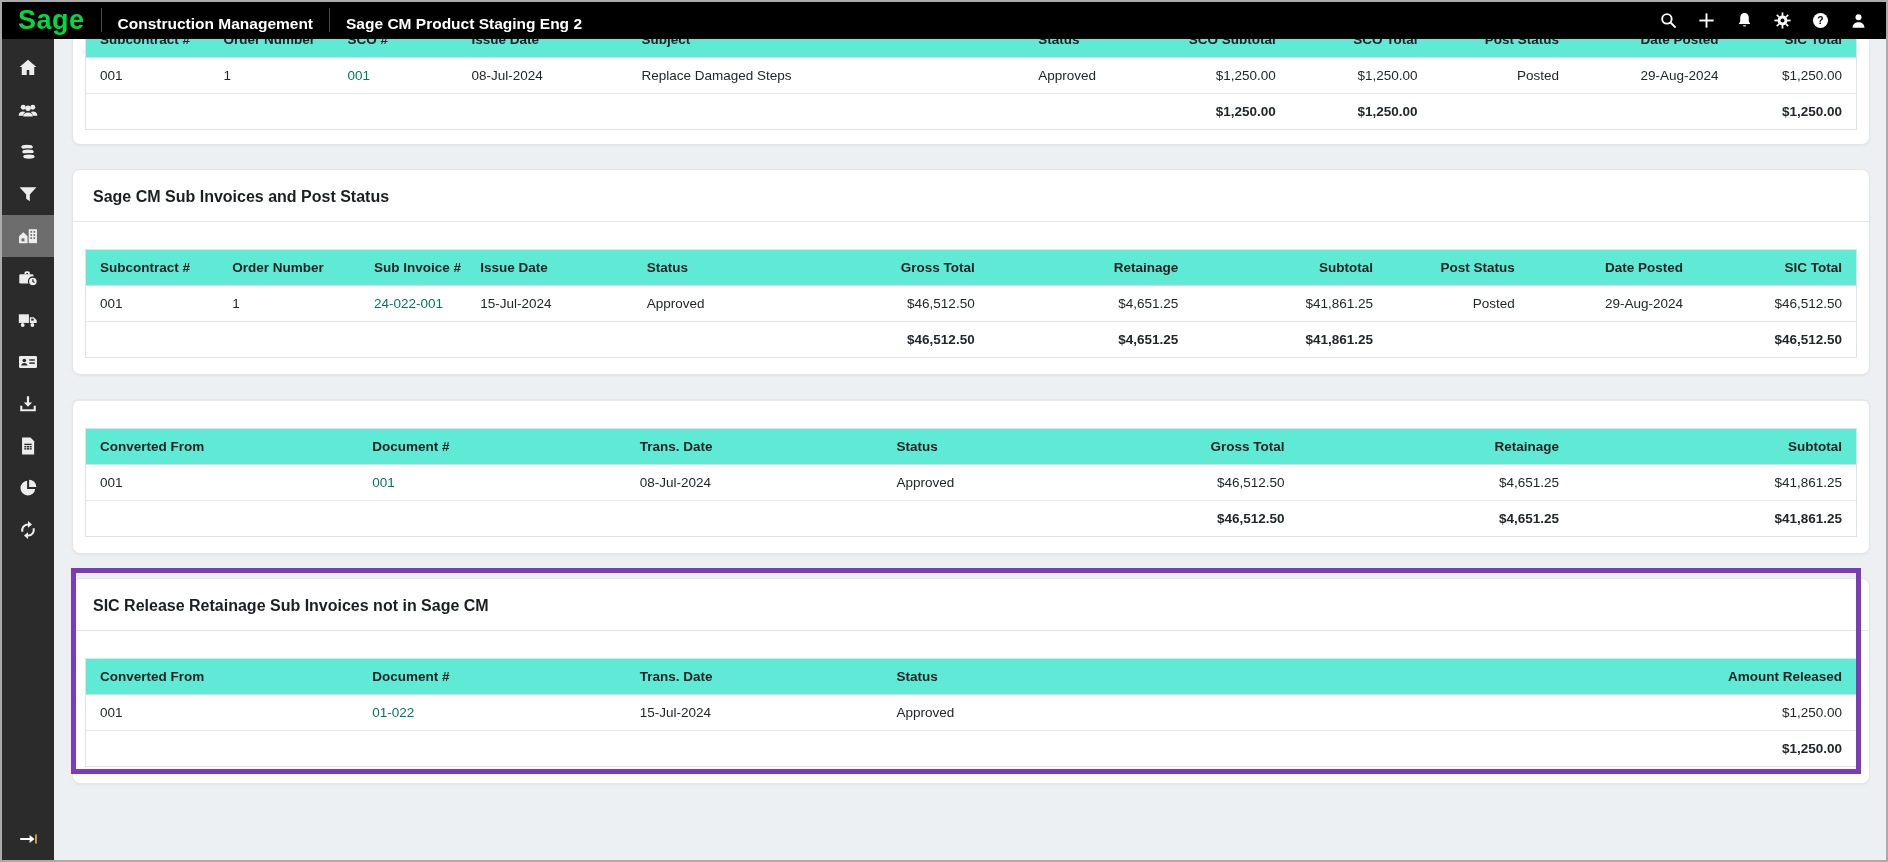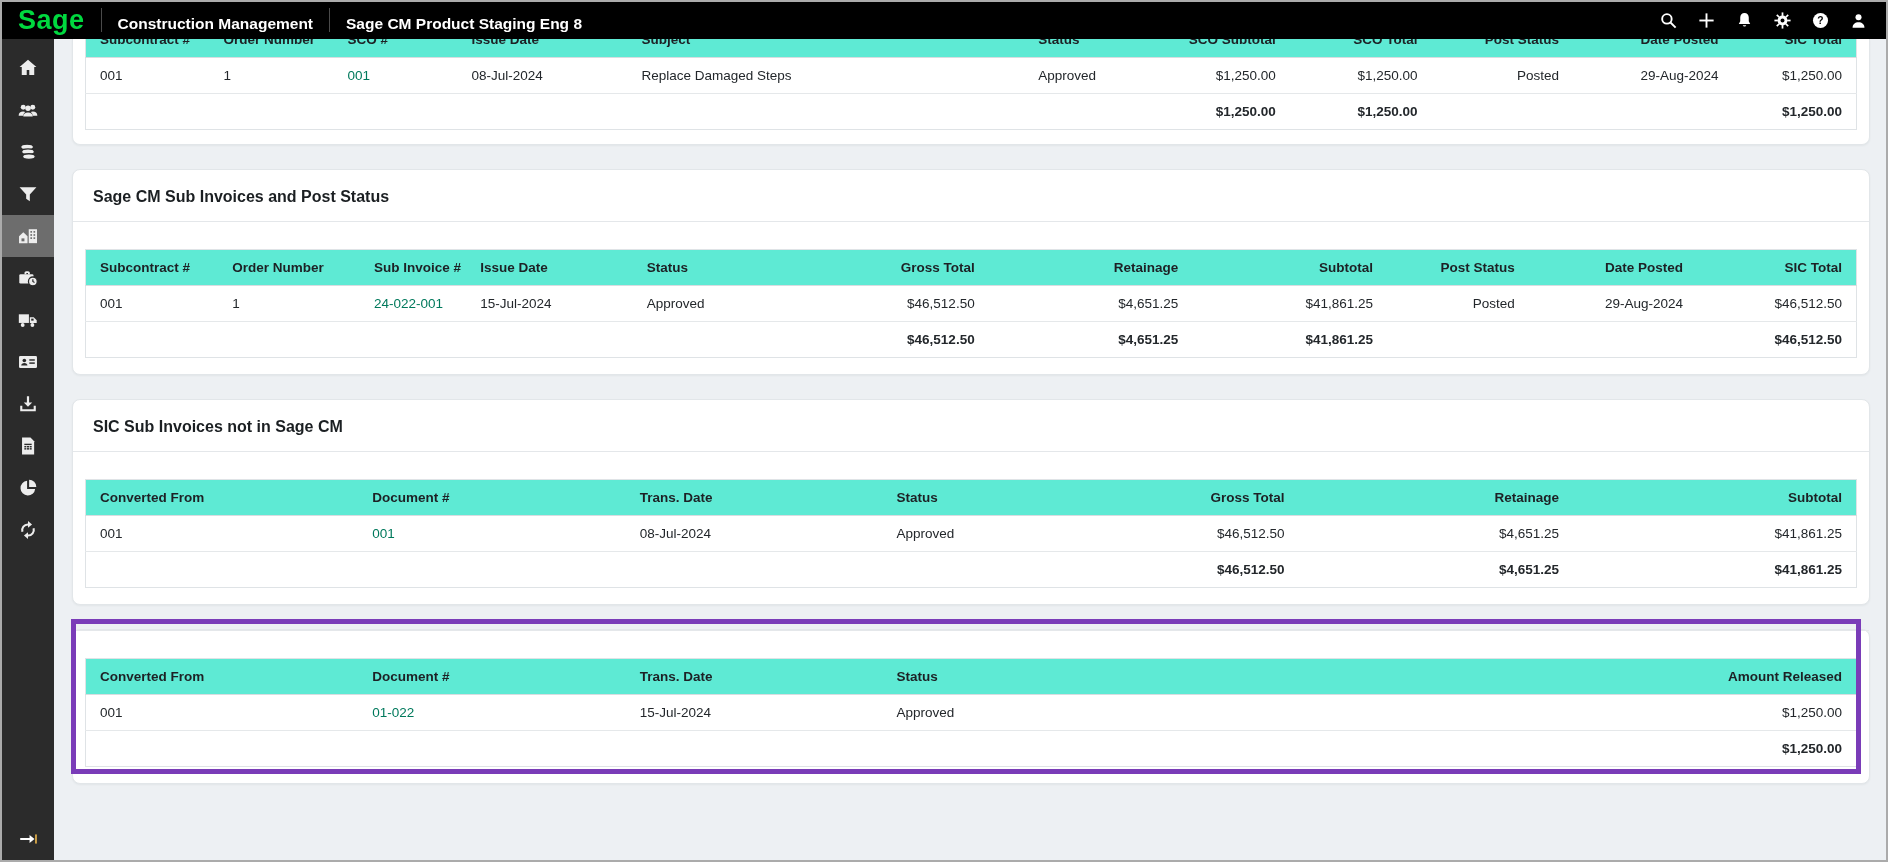--- a/index.html
+++ b/index.html
@@ -45,21 +45,21 @@
 </head>
 <body>
 
 <div class="window">
 
   <header class="topbar">
     <div class="logo">Sage</div>
     <div class="tb-sep"></div>
     <div class="tb-title">Construction Management</div>
     <div class="tb-sep"></div>
-    <div class="tb-title">Sage CM Product Staging Eng 8</div>
+    <div class="tb-title">Sage CM Product Staging Eng 2</div>
     <div class="tb-spacer"></div>
     <div class="tb-icons">
       <button class="tb-icon">
         <svg viewBox="0 0 24 24" fill="none" stroke="#fff" stroke-width="2.4">
             <circle cx="10" cy="10" r="6"></circle>
             <line x1="14.5" y1="14.5" x2="21" y2="21"></line>
           </svg>
       </button>
       <button class="tb-icon">
         <svg viewBox="0 0 24 24" fill="#fff">
@@ -352,21 +352,20 @@
                 <td class="right"></td>
                 <td class="right"></td>
                 <td class="right">$46,512.50</td>
               </tr>
             </tbody>
           </table>
       </div>
     </section>
 
     <section class="card">
-      <div class="card-title">SIC Sub Invoices not in Sage CM</div>
       <div class="card-divider"></div>
       <div class="table-wrap">
         <table>
             <colgroup>
               <col style="width: 15.4%;">
               <col style="width: 15.1%;">
               <col style="width: 14.5%;">
               <col style="width: 10%;">
               <col style="width: 13.5%;">
               <col style="width: 15.5%;">
@@ -402,20 +401,21 @@
                 <td class="right">$4,651.25</td>
                 <td class="right">$41,861.25</td>
               </tr>
             </tbody>
           </table>
       </div>
     </section>
 
     <div class="hl-wrap">
       <section class="card">
+        <div class="card-title">SIC Release Retainage Sub Invoices not in Sage CM</div>
         <div class="card-divider"></div>
         <div class="table-wrap">
           <table>
               <colgroup>
                 <col style="width: 15.4%;">
                 <col style="width: 15.1%;">
                 <col style="width: 14.5%;">
                 <col style="width: 15%;">
                 <col style="width: 40%;">
               </colgroup>

